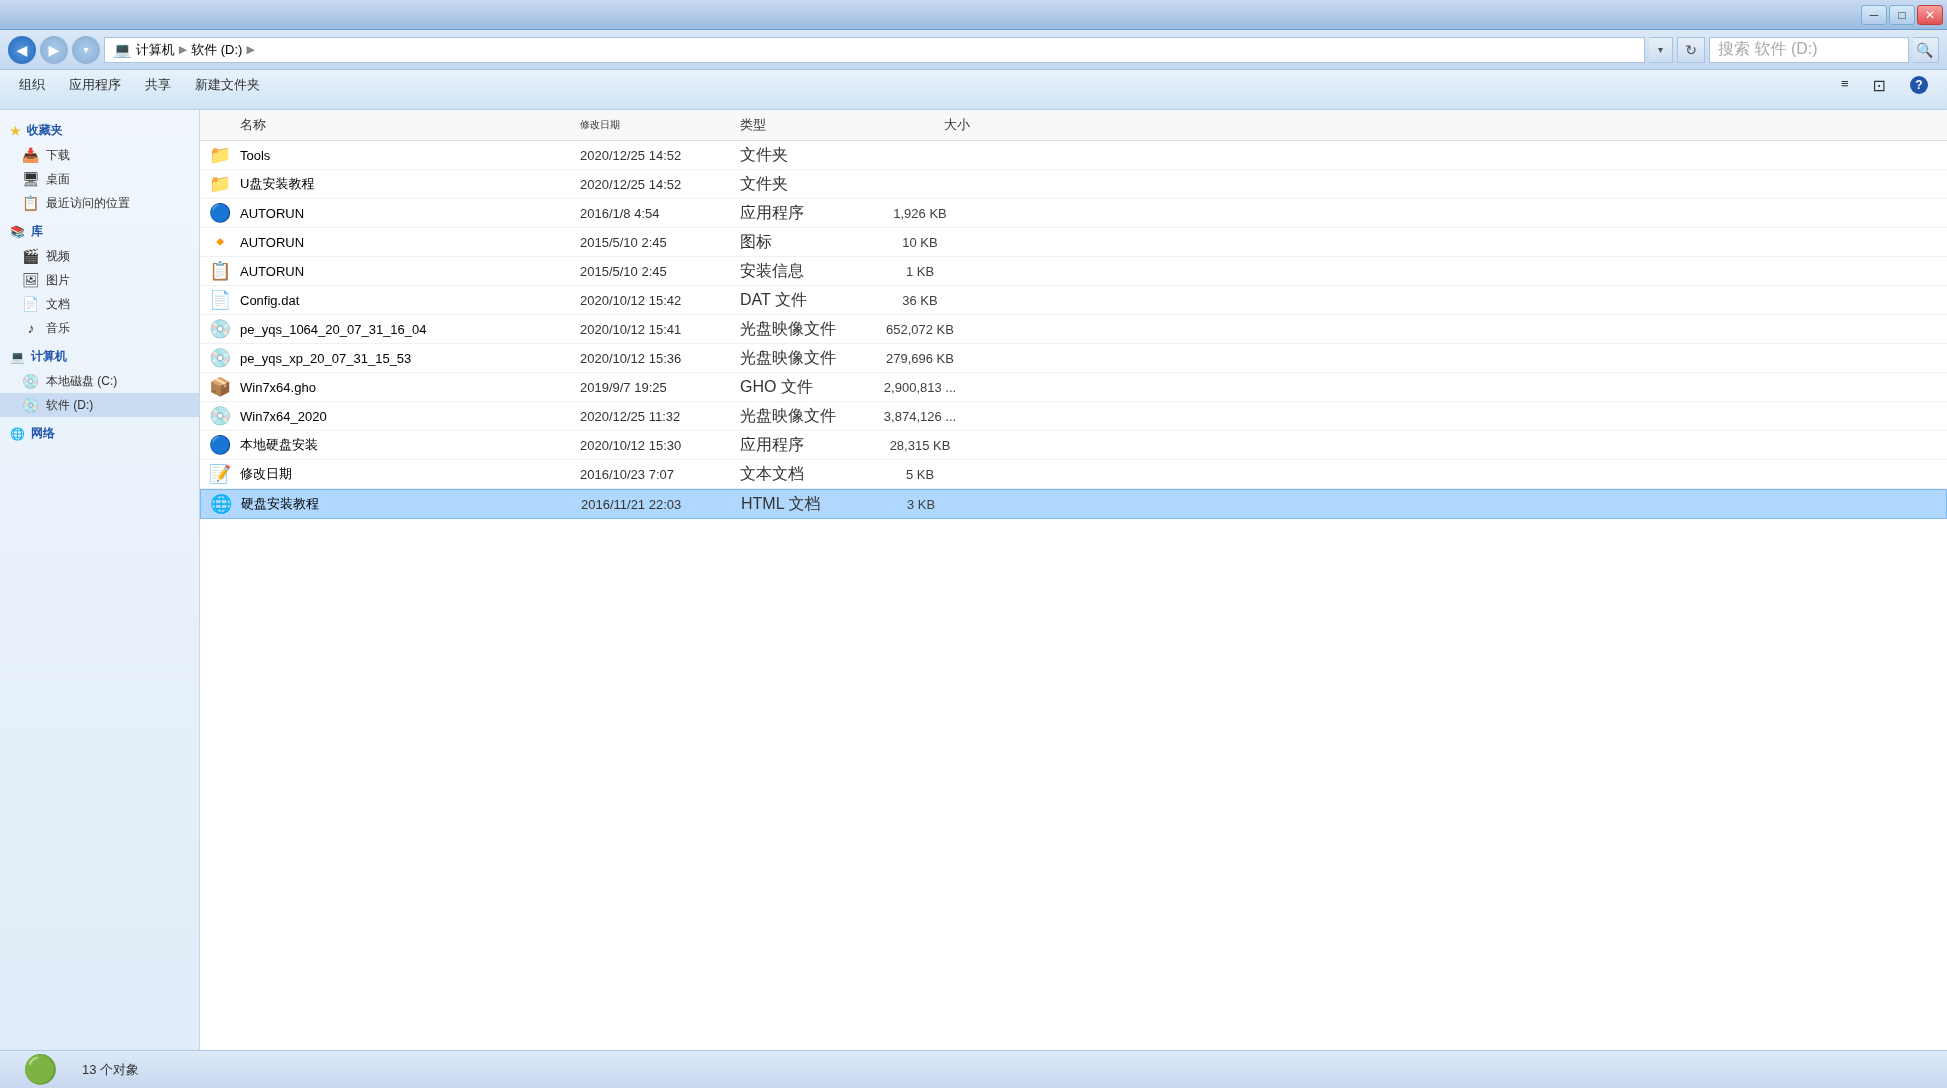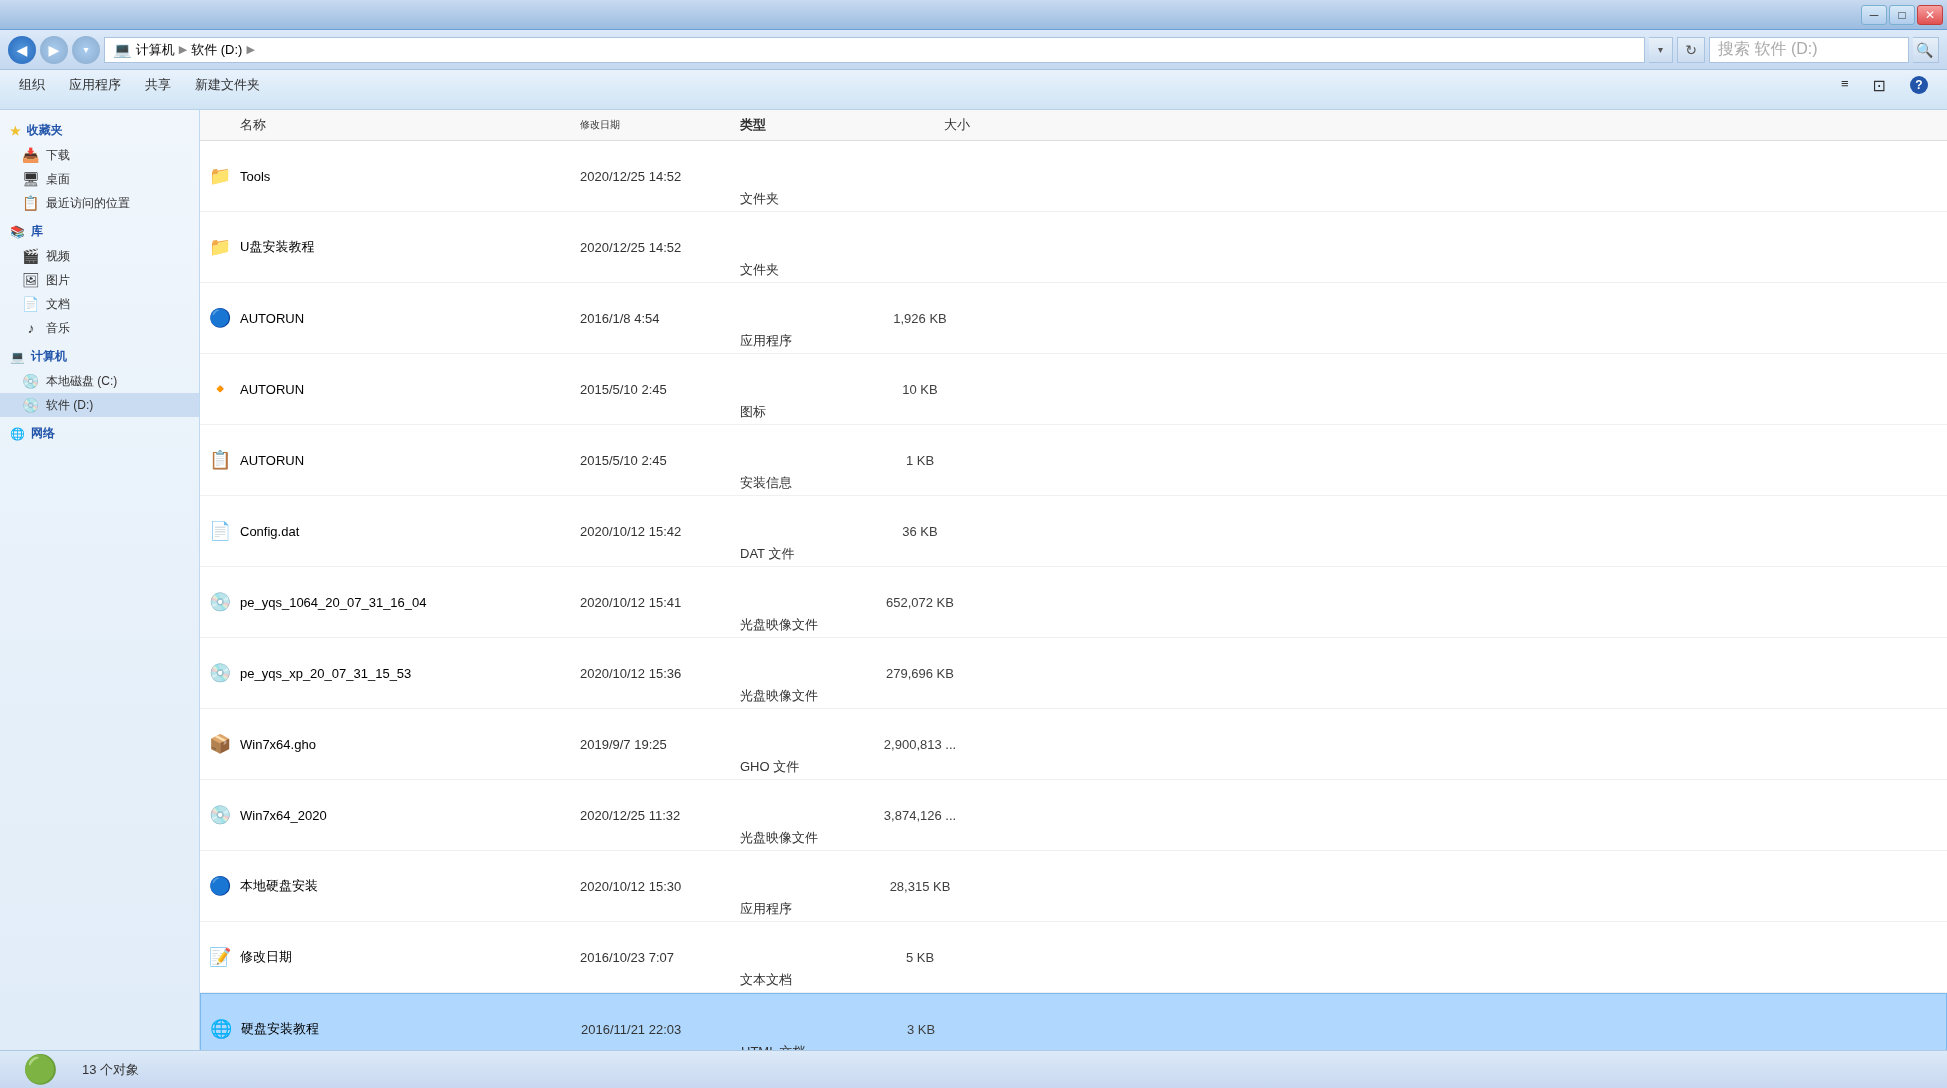--- a/index.html
+++ b/index.html
@@ -203,21 +203,21 @@
       align-items: center;
       padding: 6px 0;
       border-bottom: 1px solid #ddd;
       background: #f8f8f8;
       position: sticky;
       top: 0;
       z-index: 10;
     }
     .col-name { width: 380px; padding-left: 40px; font-size: 13px; color: #333; cursor: pointer; }
     .col-date { width: 160px; font-size: 10px; color: #333; cursor: pointer; }
-    .col-type { width: 130px; font-size: 13px; color: #333; cursor: pointer; font-weight: bold; }
+    .col-type { width: 130px; font-size: 13px; color: #333; cursor: pointer; }
     .col-size { width: 120px; font-size: 13px; color: #333; cursor: pointer; text-align: right; padding-right: 20px; }
 
     .file-row {
       display: flex;
       align-items: center;
       padding: 3px 0;
       cursor: pointer;
       border-bottom: 1px solid #f0f0f0;
     }
     .file-row.selected { background: #b0d8ff; border: 1px solid #7ab8f0; }
@@ -229,21 +229,21 @@
       padding-left: 10px;
       font-size: 13px;
     }
     .file-icon {
       width: 22px; height: 22px;
       display: inline-flex; align-items: center; justify-content: center;
       font-size: 18px;
       flex-shrink: 0;
     }
     .file-date { width: 160px; font-size: 13px; color: #333; }
-    .file-type { width: 130px; font-size: 13px; color: #333; margin-top: 46px; }
+    .file-type { width: 130px; font-size: 16px; color: #333; }
     .file-size { width: 120px; font-size: 13px; color: #404040; text-align: center; padding-right: 20px; }
 
     
     .statusbar {
       height: 38px;
       background: linear-gradient(to bottom, #dce9f8, #c8d8f0);
       border-top: 1px solid #b0c8e0;
       display: flex;
       align-items: center;
       padding: 0 16px;

